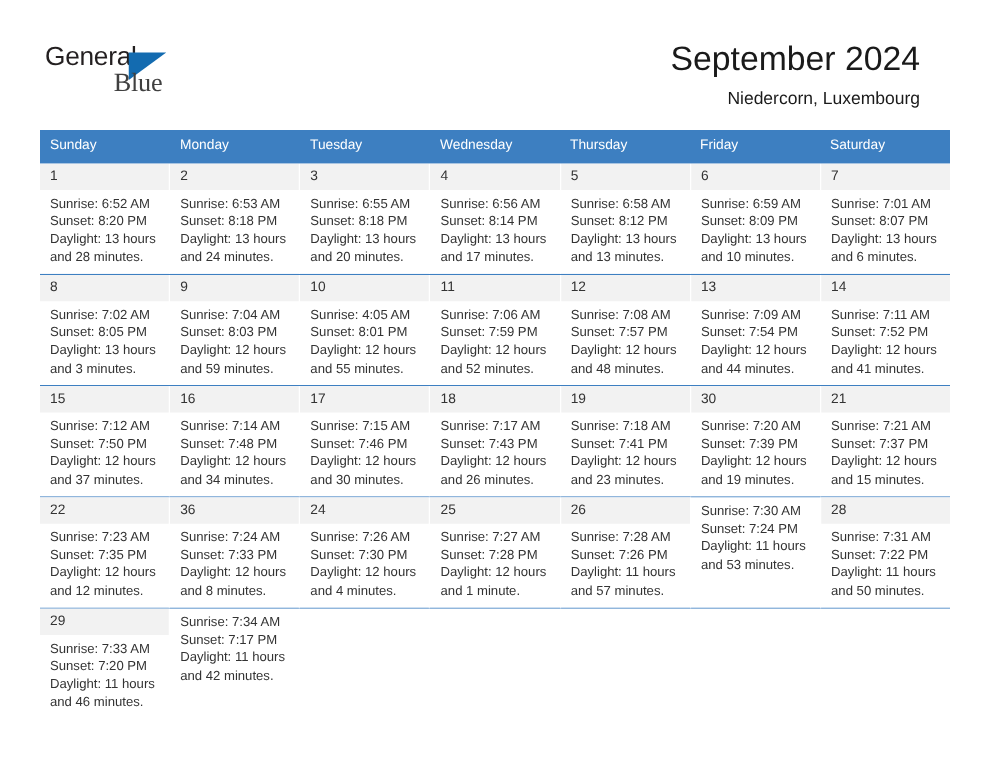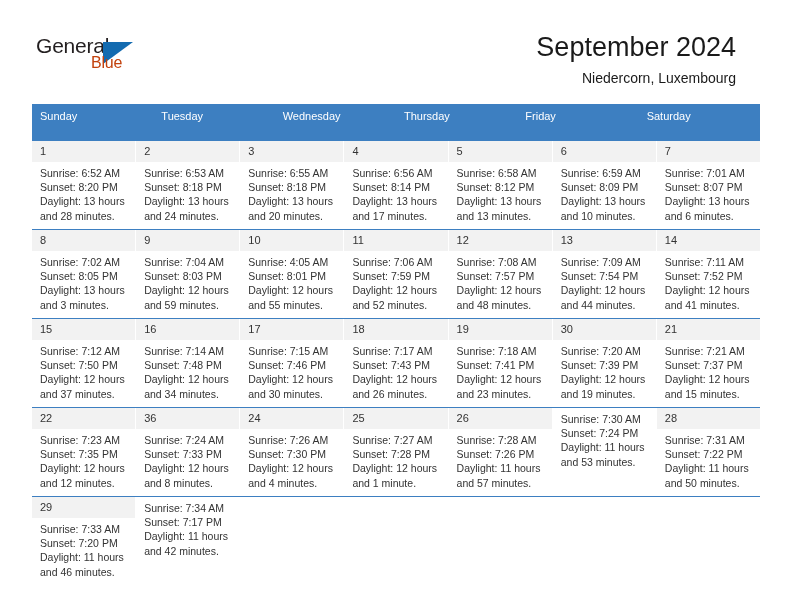--- a/index.html
+++ b/index.html
@@ -51,24 +51,24 @@
     top: 8px;
     width: 0;
     height: 0;
     border-left: 30px solid #136bb0;
     border-bottom: 22px solid transparent;
   }
   .logo-blue {
     position: absolute;
     left: 55px;
     top: 20px;
-    font-size: 16px;
+    font-size: 21px;
     letter-spacing: -0.2px;
-    color: #c2410c;
-    font-family: Liberation Sans, sans-serif;
+    color: #404040;
+    font-family: Liberation Serif, serif;
   }
   .title-block {
     position: absolute;
     right: 36px;
     top: 30px;
     text-align: right;
   }
   .cal-title {
     font-size: 27px;
     color: #1a1a1a;
@@ -92,21 +92,21 @@
     width: 728px;
   }
   .weekday-row {
     display: flex;
     width: 100%;
     background: #3d7fc1;
   }
   .weekday {
     flex: 1 1 0;
     box-sizing: border-box;
-    padding: 5px 0 18px 8px;
+    padding: 5px 0 8px 8px;
     font-size: 11px;
     color: #ffffff;
     line-height: 14px;
     white-space: nowrap;
   }
   .week-row {
     display: flex;
     width: 100%;
     border-top: 1px solid #3d7fc1;
     box-sizing: border-box;
@@ -161,20 +161,21 @@
     <div class="title-block">
       <div class="cal-title">September 2024</div>
       <div class="cal-subtitle">Niedercorn, Luxembourg</div>
     </div>
 
   </div>
 
   <div class="calendar">
     <div class="weekday-row">
       <div class="weekday">Sunday</div>
+      <div class="weekday">Monday</div>
       <div class="weekday">Tuesday</div>
       <div class="weekday">Wednesday</div>
       <div class="weekday">Thursday</div>
       <div class="weekday">Friday</div>
       <div class="weekday">Saturday</div>
     </div>
 
     <div id="weeks-container">
         <div class="week-row">
           <div class="day-cell">

